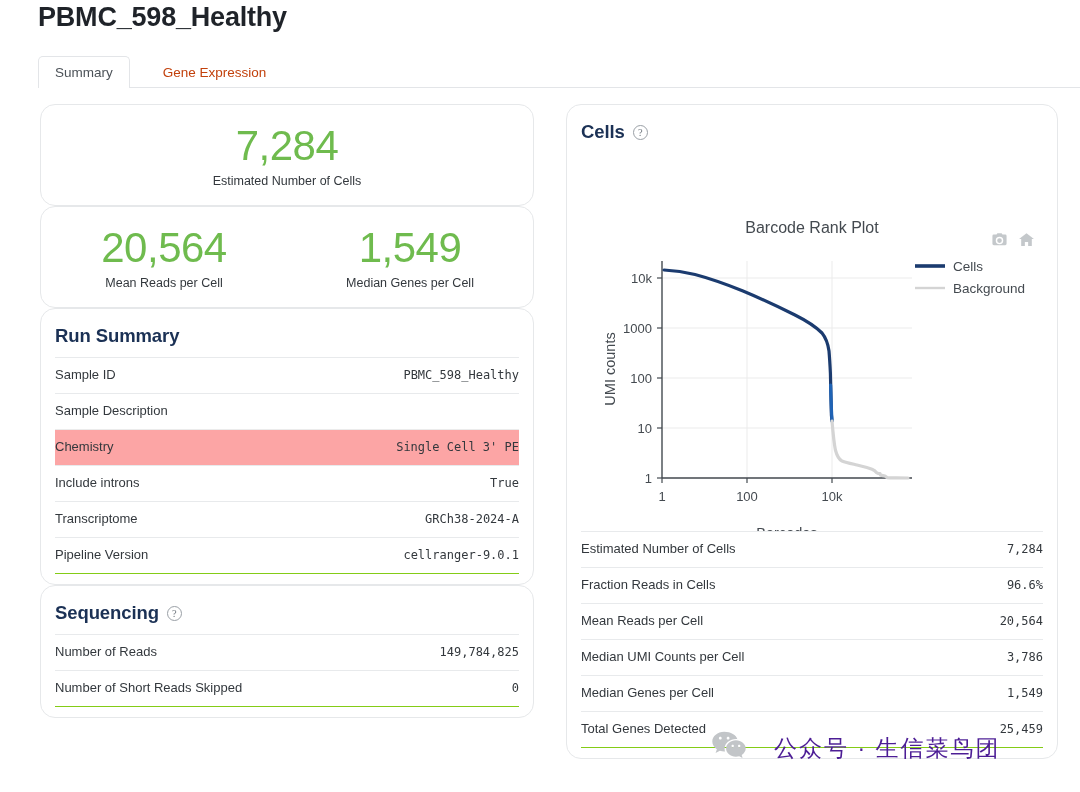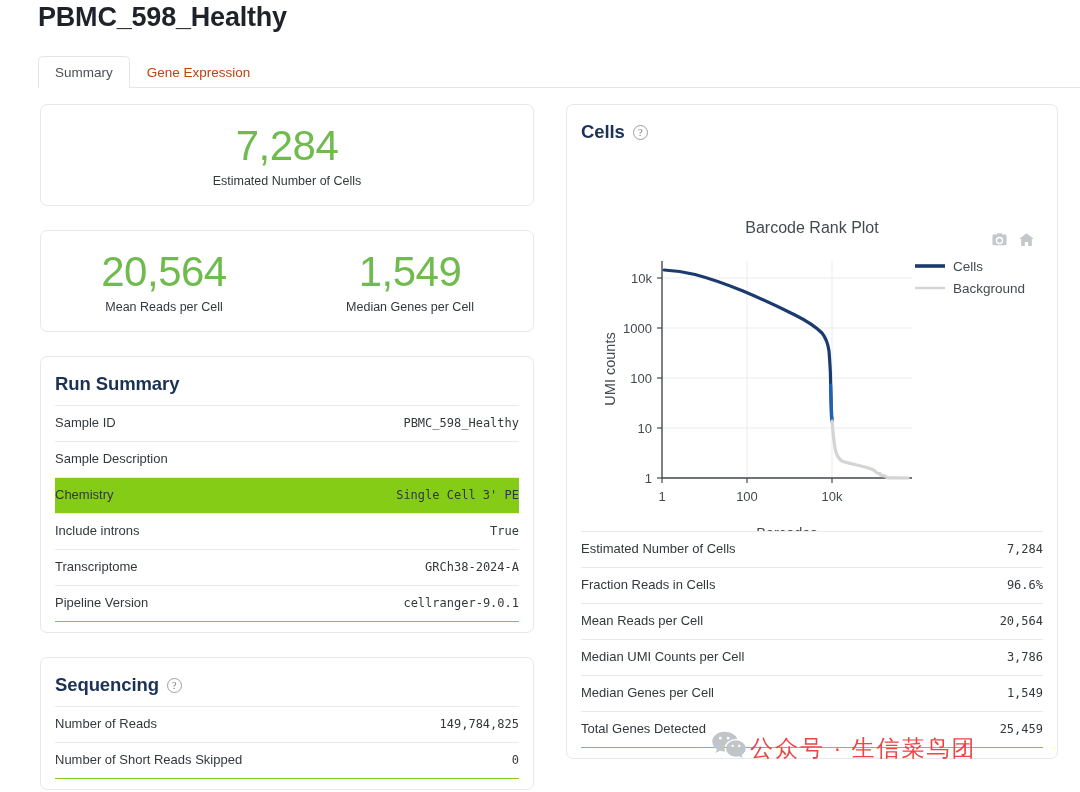--- a/index.html
+++ b/index.html
@@ -27,20 +27,21 @@
   }
 
   
   .tabbar {
     position: absolute;
     left: 38px; top: 52px;
     width: 1042px; height: 36px;
     display: flex;
     align-items: flex-end;
     border-bottom: 1px solid #e3e5e8;
+    gap: 16px;
   }
   .tab {
     font-size: 13.5px;
     padding: 9px 16px 8px 16px;
     color: #555b63;
     line-height: 1;
     border: 1px solid transparent;
     border-bottom: none;
     border-radius: 5px 5px 0 0;
     position: relative;
@@ -65,22 +66,22 @@
   }
   .col-right {
     position: absolute;
     left: 566px; top: 104px;
     width: 492px;
   }
 
   .card {
     background: #fff;
     border: 1px solid #e6e8ea;
-    border-radius: 7px;
-    margin-bottom: 24px;
+    border-radius: 15px;
+    margin-bottom: 0;
   }
 
   
   .hero {
     padding: 18px 0 20px 0;
     display: flex;
     justify-content: space-around;
     align-items: flex-start;
   }
   .hero-item { text-align: center; flex: 1; }
@@ -124,21 +125,21 @@
     flex: none;
   }
 
   table.metrics {
     width: calc(100% - 28px);
     margin: 0 14px 10px 14px;
     border-collapse: collapse;
   }
   table.metrics tr { border-top: 1px solid #e8eaec; }
   table.metrics tr:last-child { border-bottom: 1px solid #84cc16; }
-  table.metrics tr.hl { background: #84cc16; border-top-color: #ebebeb; }
+  table.metrics tr.hl { background: #fca5a5; border-top-color: #ebebeb; }
   table.metrics td {
     padding: 9px 0 11px 0;
     font-size: 13px;
     color: #33383d;
   }
   table.metrics td.k { text-align: left; }
   table.metrics td.v {
     text-align: right;
     font-family: "DejaVu Sans Mono", monospace;
     font-size: 12px;
@@ -172,22 +173,22 @@
   }
   .modebar svg { display: block; }
   .plot-svg { position: absolute; left: 0; top: 0; }
 
   
   .watermark {
     position: absolute;
     left: 712px; top: 731px;
     display: flex;
     align-items: center;
-    gap: 4px;
-    color: #ef4444;
+    gap: 28px;
+    color: #4c1d95;
     font-size: 23px;
     letter-spacing: 2px;
     user-select: none;
   }
   .wechat { flex: none; }
 </style>
 </head>
 <body>
 
 <div id="root">

